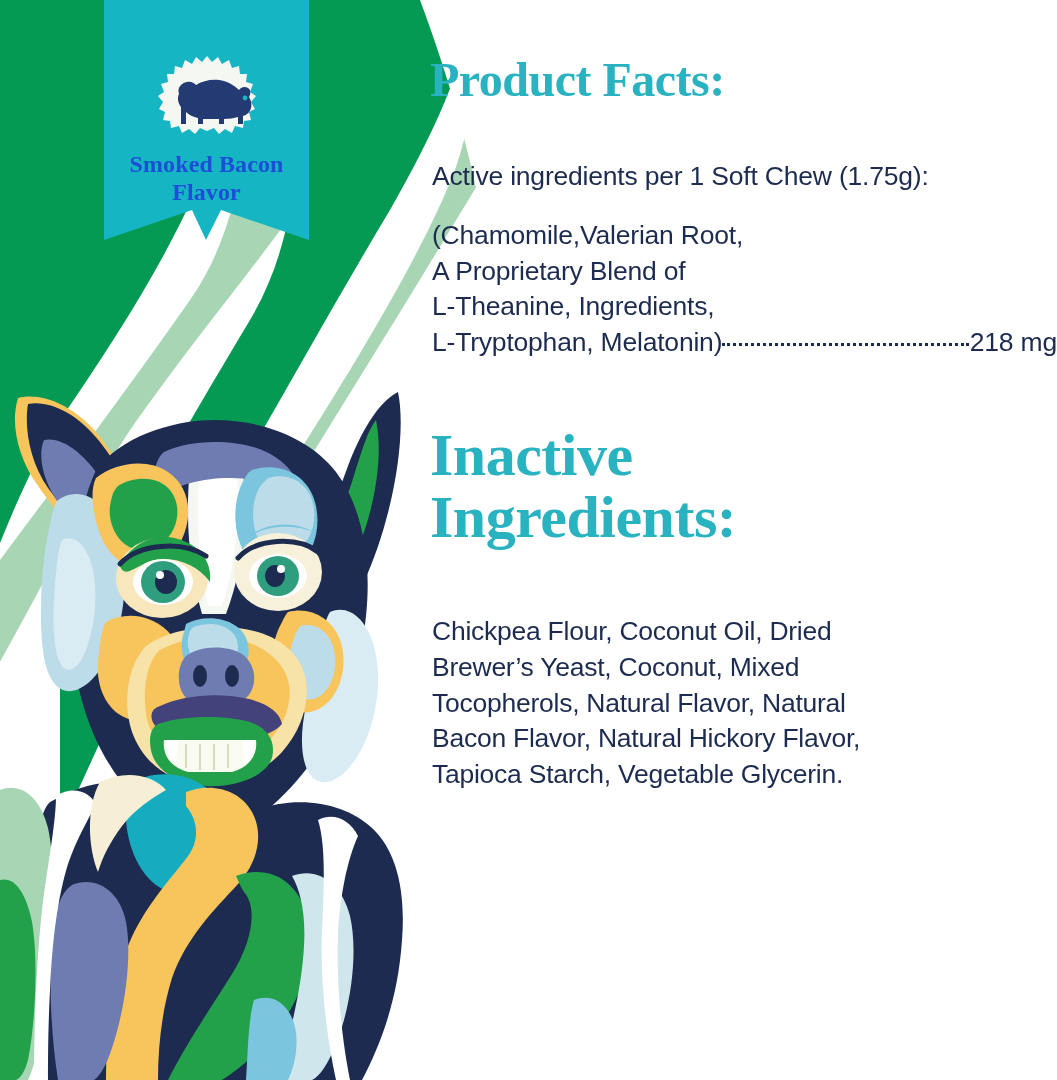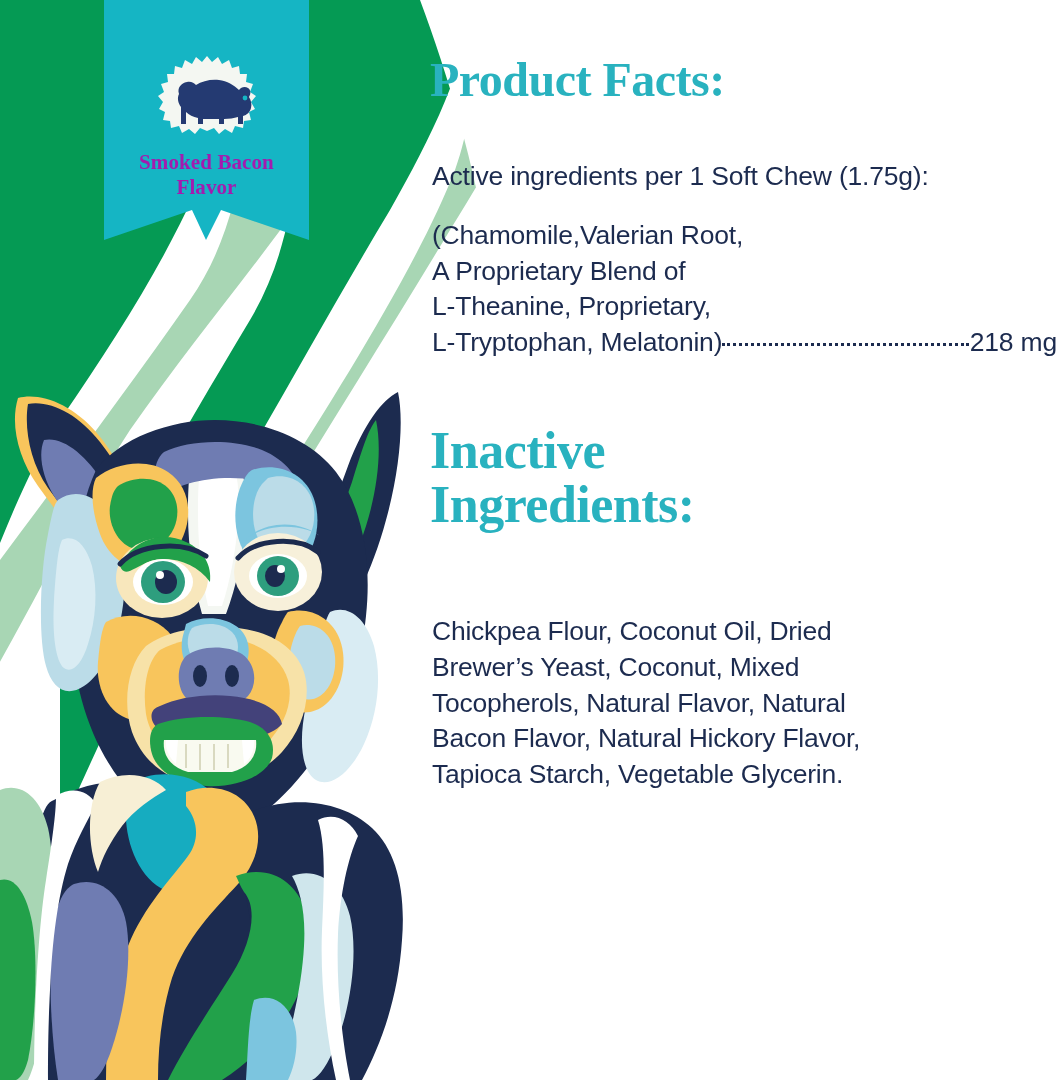--- a/index.html
+++ b/index.html
@@ -23,23 +23,23 @@
   .badge-inner{
     position:absolute;left:0;top:0;width:205px;height:240px;
     display:flex;flex-direction:column;align-items:center;
     justify-content:flex-start;padding-top:52px;box-sizing:border-box;
   }
   .badge-emblem{width:104px;height:84px;position:relative;}
   .badge-text{
     margin-top:14px;
     font-family:"Liberation Serif", serif;
     font-weight:700;
-    font-size:21px;
+    font-size:24px;
     line-height:1.17;
-    color:#a21caf;
+    color:#1d4ed8;
     text-align:center;
     letter-spacing:.1px;
     width:190px;
   }
 
   
   .content{
     position:absolute;left:430px;top:0;width:627px;height:1080px;
   }
   .h-facts{
@@ -80,21 +80,21 @@
     top:-5px;
     border-bottom:3px dotted #1C2B4F;
     min-width:20px;
   }
   .amount{flex:0 0 auto;}
 
   .h-inactive{
     position:absolute;left:0px;top:424px;
     font-family:"Liberation Serif", serif;
     font-weight:700;
-    font-size:52px;
+    font-size:60px;
     line-height:1.04;
     color:#29B2BF;
     letter-spacing:-0.5px;
   }
   .h-inactive div{white-space:nowrap;}
   .inactive-body{
     position:absolute;left:2px;top:614px;
     font-size:26.5px;
     line-height:1.35;
     color:#1C2B4F;
@@ -345,21 +345,21 @@
 
   <div class="content">
 
     <div class="h-facts">Product Facts:</div>
 
     <div class="sub-active">Active ingredients per 1 Soft Chew (1.75g):</div>
 
     <div class="blend">
       <div class="blend-line">(Chamomile,Valerian Root,</div>
       <div class="blend-line">A Proprietary Blend of</div>
-      <div class="blend-line">L-Theanine, Proprietary,</div>
+      <div class="blend-line">L-Theanine, Ingredients,</div>
       <div class="blend-last">
         <span>L-Tryptophan, Melatonin)</span>
         <span class="leader"></span>
         <span class="amount">218 mg</span>
       </div>
     </div>
 
     <div class="h-inactive">
       <div>Inactive</div>
       <div>Ingredients:</div>

